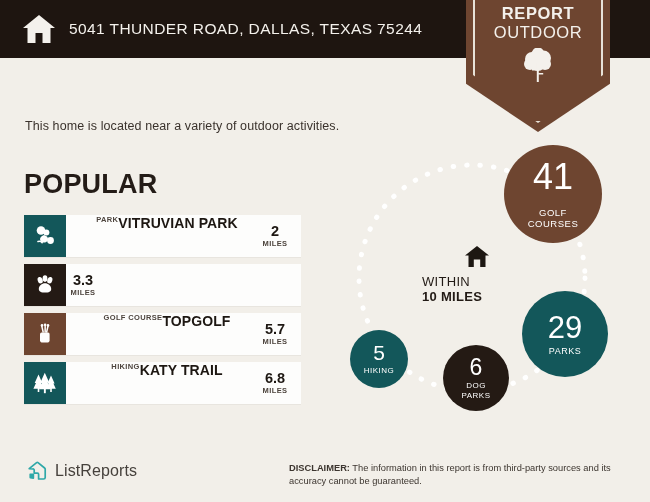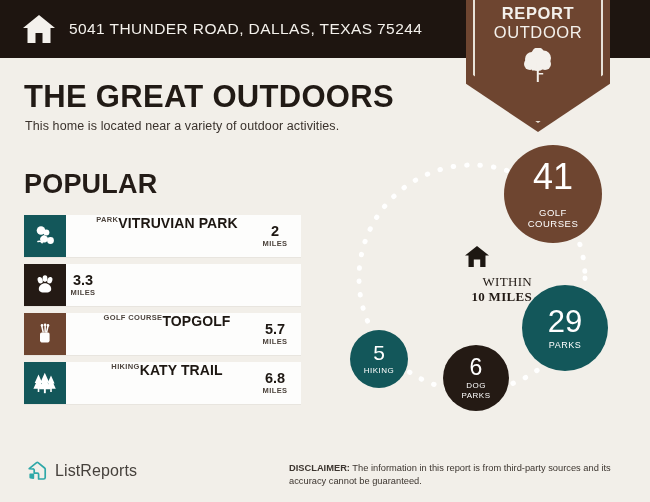--- a/index.html
+++ b/index.html
@@ -233,21 +233,21 @@
 
   .bubble-golf {
     left: 174px; top: 5px;
     width: 98px; height: 98px;
     background: #6e4530;
   }
   .bubble-golf .bubble-num { font-size: 36px; margin-bottom: 12px; }
   .bubble-golf .bubble-label { font-size: 9.5px; }
 
   .bubble-parks {
-    left: 192px; top: 145px;
+    left: 192px; top: 151px;
     width: 86px; height: 86px;
     background: #13575a;
   }
   .bubble-parks .bubble-num { font-size: 31px; margin-bottom: 3px; }
   .bubble-parks .bubble-label { font-size: 9px; }
 
   .bubble-dog {
     left: 113px; top: 205px;
     width: 66px; height: 66px;
     background: #241a14;
@@ -261,22 +261,21 @@
     background: #13575a;
   }
   .bubble-hiking .bubble-num { font-size: 21px; margin-bottom: 2px; }
   .bubble-hiking .bubble-label { font-size: 8px; }
 
   .center-group {
     position: absolute;
     left: 92px;
     top: 105px;
     width: 110px;
-    text-align: right;
-    font-family: Liberation Serif, serif;
+    text-align: left;
   }
   .center-house {
     width: 26px;
     height: 23px;
     display: block;
     margin: 0 auto 6px auto;
   }
   .center-line1 {
     font-size: 13px;
     color: #221a15;
@@ -345,21 +344,20 @@
         <circle cx="7" cy="16" r="6"></circle>
         <circle cx="22" cy="16" r="6"></circle>
         <circle cx="15" cy="16" r="7"></circle>
         <rect x="13.8" y="15" width="2" height="19"></rect>
         <rect x="9" y="21" width="5.5" height="1.5"></rect>
         <rect x="15.2" y="25" width="5" height="1.5"></rect>
       </g>
     </svg>
   </div>
 
-  <div class="title">THE GREAT OUTDOORS</div>
   <div class="subtitle">This home is located near a variety of outdoor activities.</div>
 
   <div class="popular-heading">POPULAR</div>
 
   <div class="poi-list">
 
     <div class="poi-row">
       <div class="poi-icon-tile" style="background:#13575a">
         <svg width="24" height="24" viewBox="0 0 24 24">
           <g fill="#ffffff">

